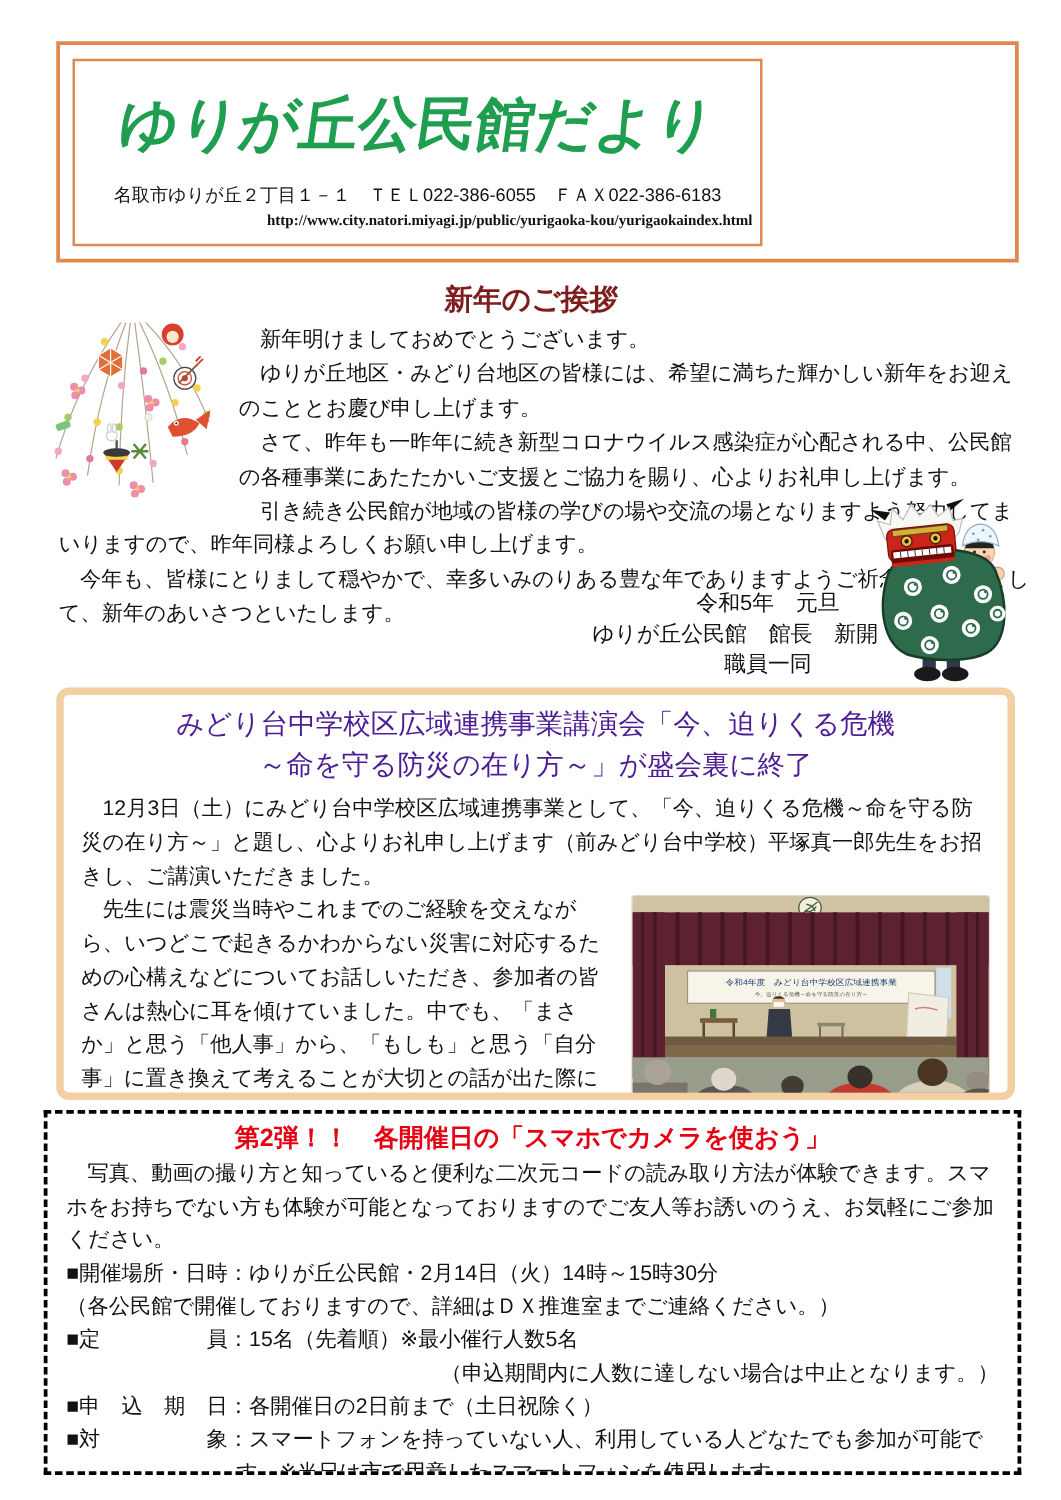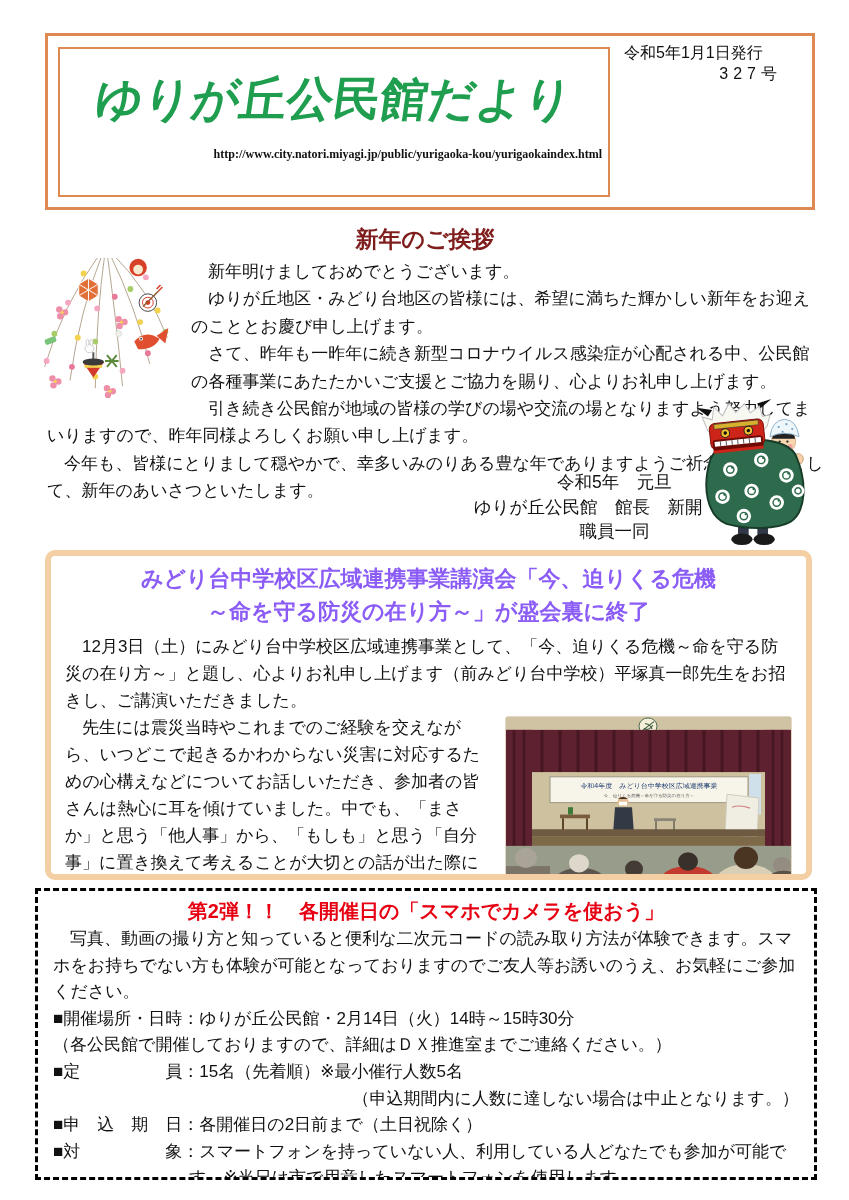--- a/index.html
+++ b/index.html
@@ -24,45 +24,42 @@
   
   .greeting{position:absolute;left:25px;top:224px;width:800px;height:322px;}
   .greeting-heading{margin:0;text-align:center;font-size:23px;line-height:30px;color:#7f1d1d;font-weight:bold;}
   .greeting-body{position:relative;margin-top:4px;padding-left:22px;font-size:17px;line-height:27.4px;height:288px;overflow:hidden;}
   .greeting-body p{margin:0;}
   .ornament{float:left;width:150px;height:146px;margin:-6px 10px 4px -16px;}
   .sig{position:absolute;top:212px;right:70px;text-align:center;line-height:24.5px;font-size:17.5px;}
   .lion{position:absolute;left:693px;top:398px;width:122px;height:150px;z-index:2;}
   
   .lecture-box{position:absolute;left:45px;top:550px;width:767px;height:330px;border:6px solid #f3cfa3;border-radius:10px;box-sizing:border-box;padding:6px 14px 0 14px;overflow:hidden;}
-  .lecture-title{text-align:center;color:#8b5cf6;font-weight:bold;font-size:22px;line-height:33px;white-space:nowrap;}
+  .lecture-title{text-align:center;color:#4c1d95;font-weight:normal;font-size:22px;line-height:33px;white-space:nowrap;}
   .lecture-body{margin-top:5px;font-size:17px;line-height:27px;}
   .lecture-body p{margin:0;}
   .photo{float:right;width:285px;height:162px;margin:2px 0 4px 10px;border:1px solid #e3d8c5;border-radius:3px;}
   
   .smartbox{position:absolute;left:35px;top:888px;width:782px;height:292px;border:3px dashed #000;box-sizing:border-box;padding:5px 15px 0 15px;overflow:hidden;font-size:17px;line-height:26.6px;}
   .smart-title{text-align:center;color:#e60012;font-weight:bold;font-size:20px;line-height:30px;white-space:nowrap;}
   .smartbox p{margin:0;}
   .note{margin-left:7.5em;}
   .note-right{text-align:right;}
   .hang{padding-left:8em;text-indent:-8em;}
 </style>
 </head>
 <body>
 
 <div class="page">
 
   <div class="header-box">
     <div class="title-box">
       <div class="paper-title">ゆりが丘公民館だより</div>
+      <div class="address">名取市ゆりが丘２丁目１－１　ＴＥＬ022-386-6055　ＦＡＸ022-386-6183</div>
       <div class="url">http://www.city.natori.miyagi.jp/public/yurigaoka-kou/yurigaokaindex.html</div>
-    </div>
-    <div class="issue-block">
-      <div class="issue-date">令和5年1月1日発行</div>
-      <div class="issue-no">327号</div>
     </div>
   </div>
 
   <div class="greeting">
     <h2 class="greeting-heading">新年のご挨拶</h2>
     <div class="greeting-body">
       <svg class="ornament" viewBox="0 0 150 150">
         <g stroke="#b5a48e" stroke-width="1" fill="none">
           <path d="M70,0 Q30,55 12,118"></path>
             <path d="M72,0 Q48,60 38,132"></path>

